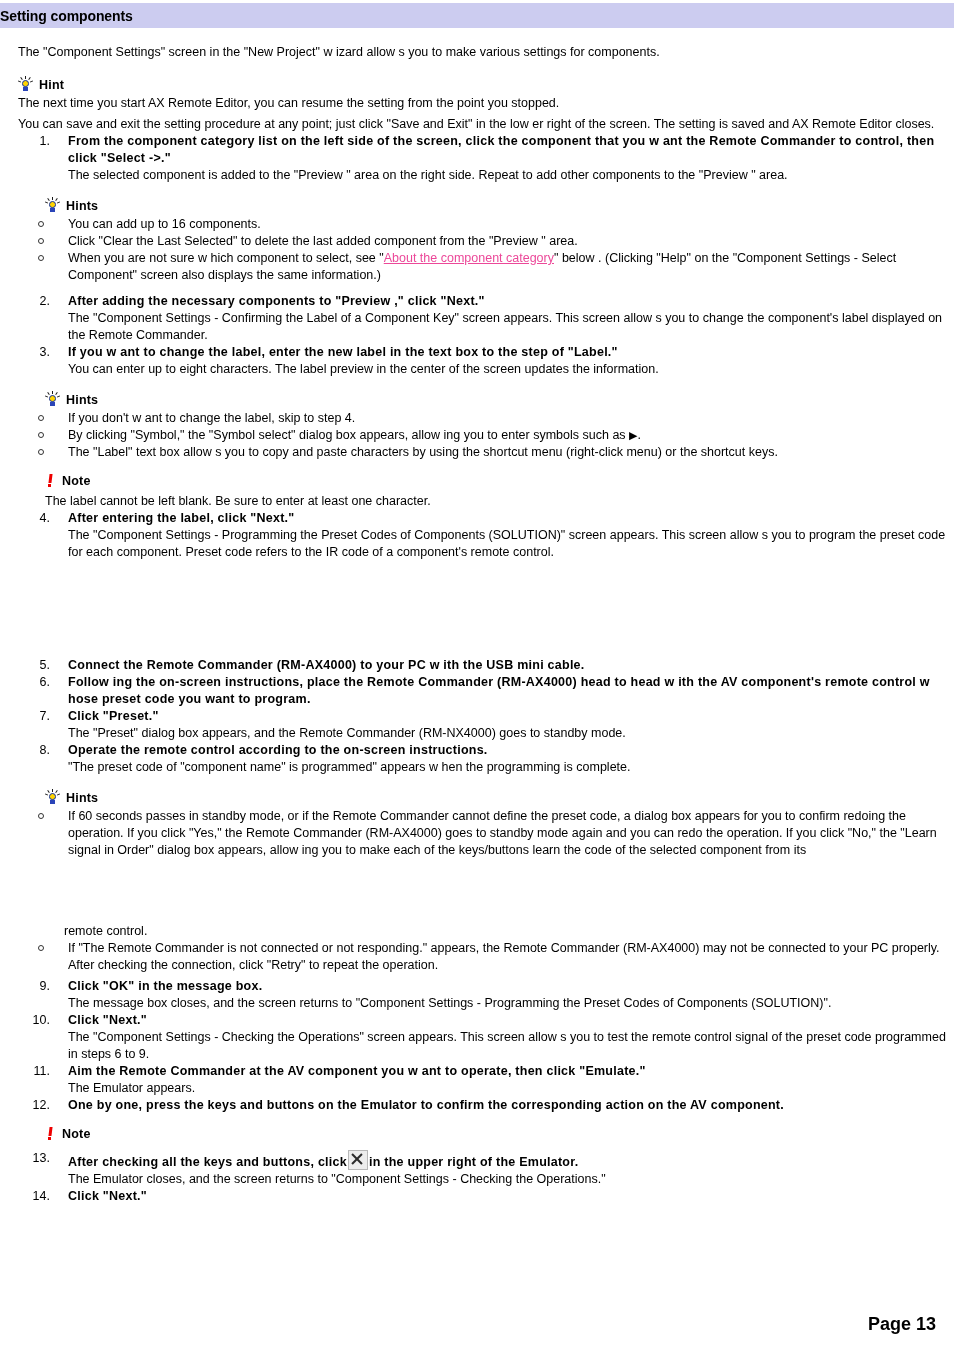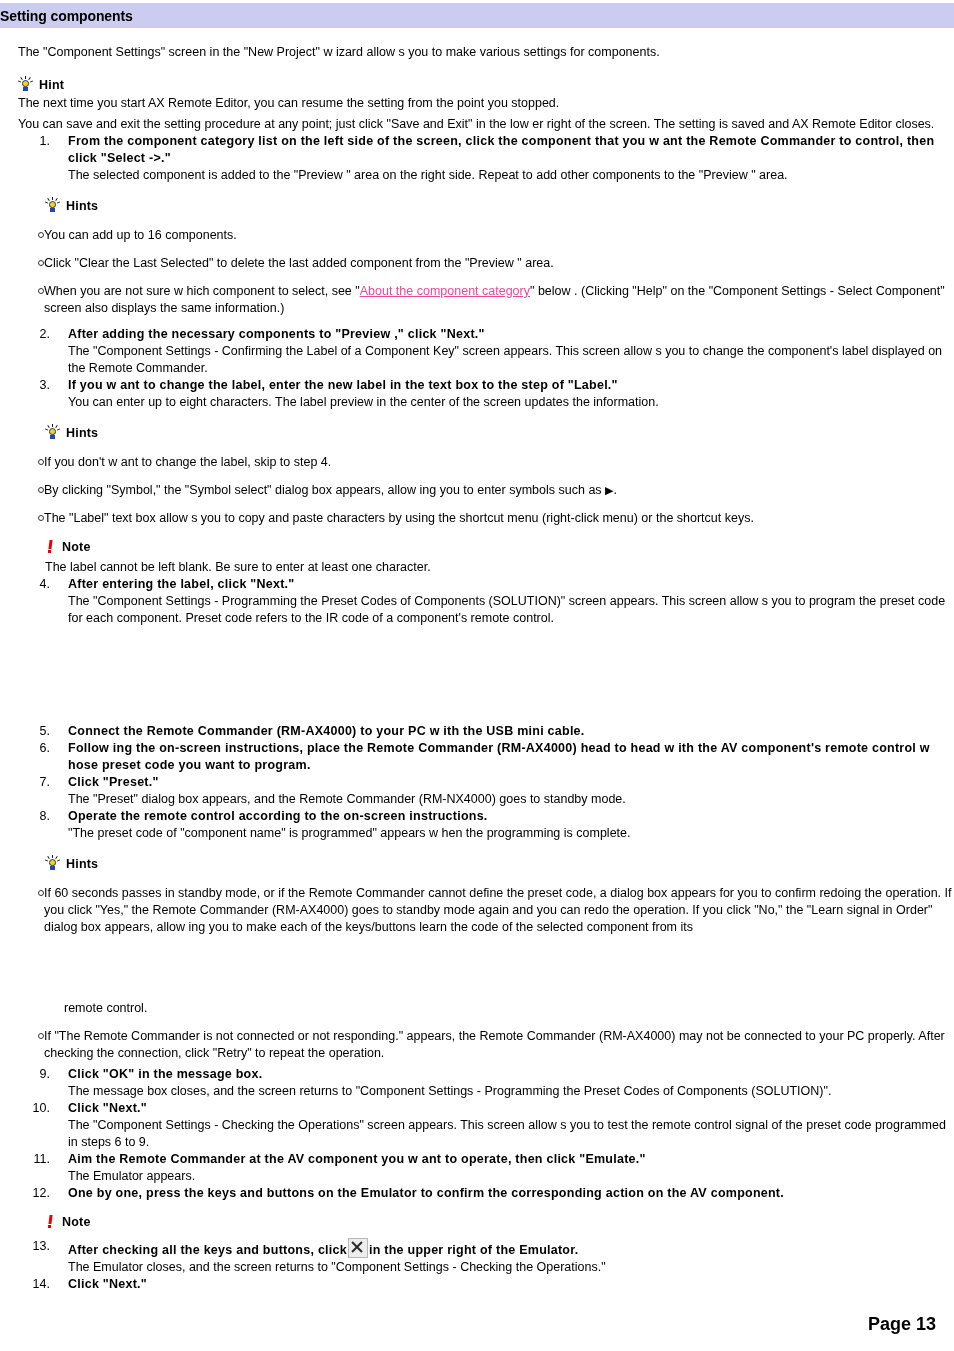--- a/index.html
+++ b/index.html
@@ -140,22 +140,22 @@
     letter-spacing: 0.25px;
   }
   .num-item .step-body {
     font-weight: normal;
     letter-spacing: 0;
   }
 
   
   .o-item {
     position: relative;
-    padding-left: 44px;
-    margin-top: 11px;
+    padding-left: 68px;
+    margin-top: 0;
     line-height: 17px;
   }
   .o-item .obullet {
     position: absolute;
     left: 38px;
     top: 5px;
     width: 6px;
     height: 6px;
     border: 1px solid #333;
     border-radius: 50%;

